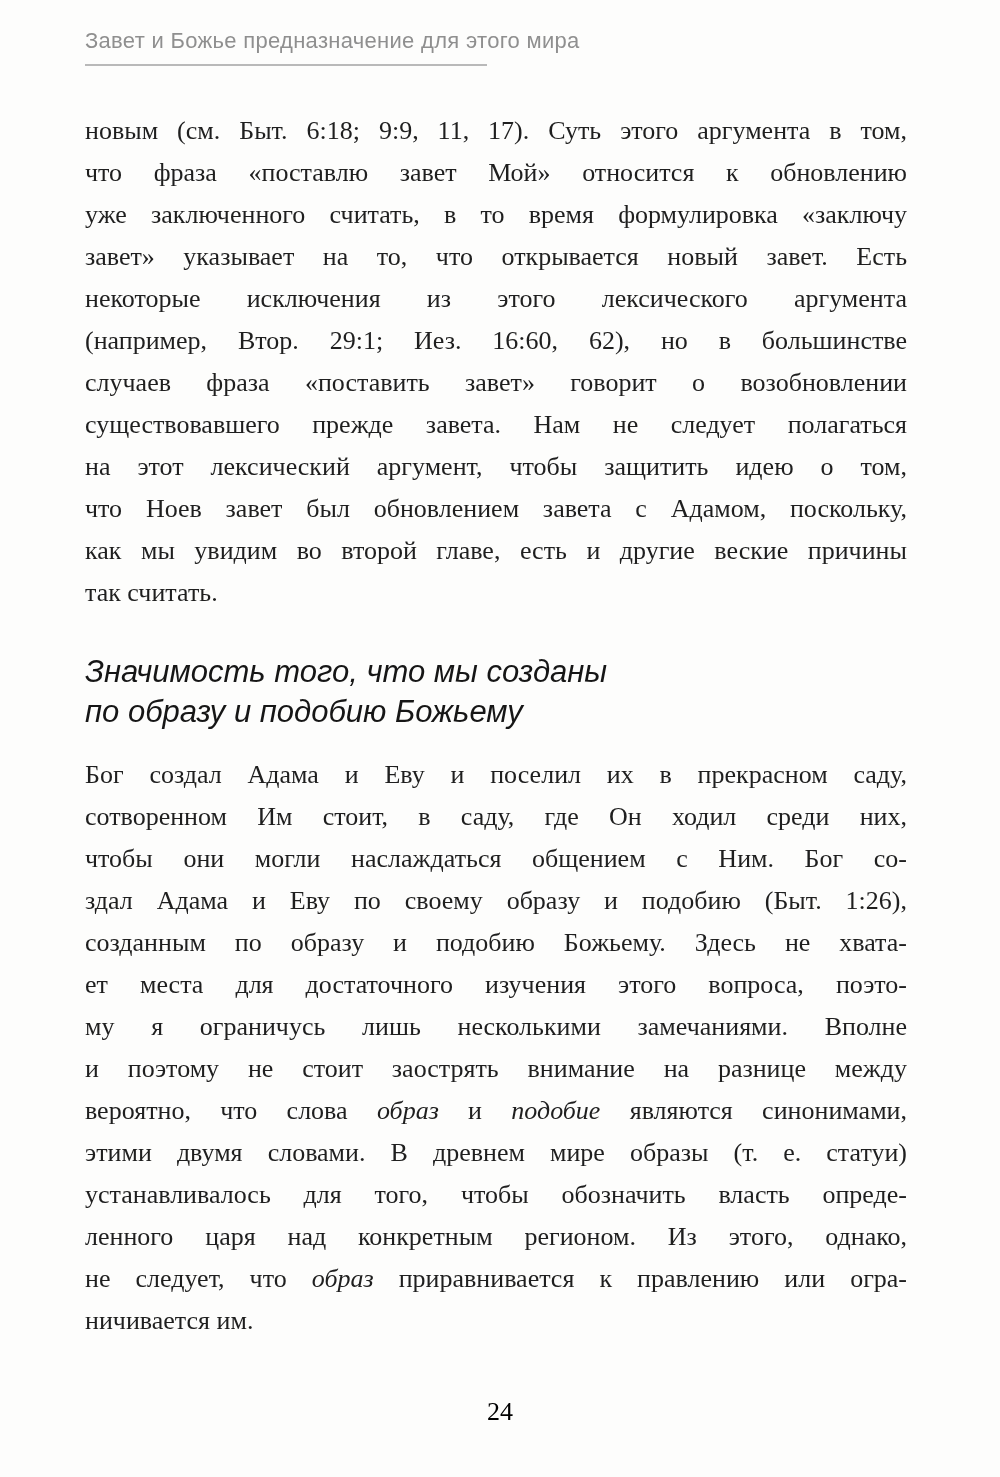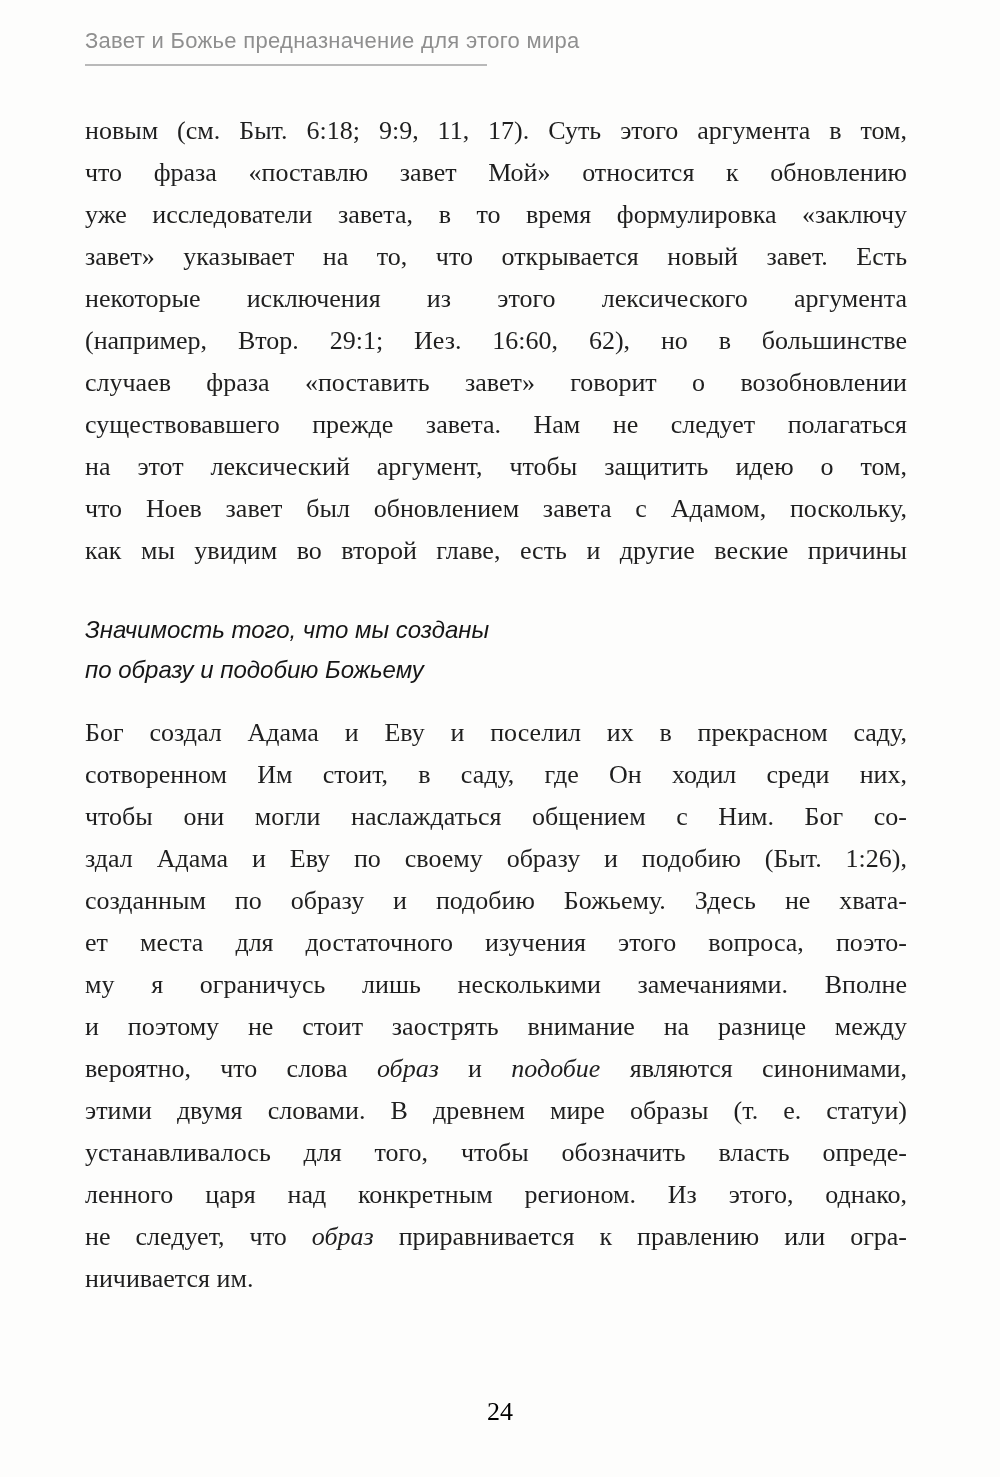--- a/index.html
+++ b/index.html
@@ -45,21 +45,21 @@
   }
   .line.last {
     text-align-last: left;
   }
   .em { font-style: italic; }
 
   
   .subheading {
     font-family: "Liberation Sans", "DejaVu Sans", sans-serif;
     font-style: italic;
-    font-size: 24px;
+    font-size: 31px;
     line-height: 40px;
     color: #161616;
     margin: 38px 0 22px 0;
   }
   .subheading .line {
     text-align: left;
     text-align-last: left;
   }
 
   
@@ -81,29 +81,30 @@
   <header>
     <div class="running-header">Завет и Божье предназначение для этого мира</div>
     <div class="header-rule"></div>
   </header>
 
   <main>
 
     <div class="body-para">
         <div class="line"><span>новым (см. Быт. 6:18; 9:9, 11, 17). Суть этого аргумента в том,</span></div>
         <div class="line"><span>что фраза «поставлю завет Мой» относится к обновлению</span></div>
-        <div class="line"><span>уже исследователи завета, в то время формулировка «заключу</span></div>
+        <div class="line"><span>уже заключенного считать, в то время формулировка «заключу</span></div>
         <div class="line"><span>завет» указывает на то, что открывается новый завет. Есть</span></div>
         <div class="line"><span>некоторые исключения из этого лексического аргумента</span></div>
         <div class="line"><span>(например, Втор. 29:1; Иез. 16:60, 62), но в большинстве</span></div>
         <div class="line"><span>случаев фраза «поставить завет» говорит о возобновлении</span></div>
         <div class="line"><span>существовавшего прежде завета. Нам не следует полагаться</span></div>
         <div class="line"><span>на этот лексический аргумент, чтобы защитить идею о том,</span></div>
         <div class="line"><span>что Ноев завет был обновлением завета с Адамом, поскольку,</span></div>
         <div class="line"><span>как мы увидим во второй главе, есть и другие веские причины</span></div>
+        <div class="line last"><span>так считать.</span></div>
       </div>
 
     <div class="subheading">
         <div class="line"><span>Значимость того, что мы созданы</span></div>
         <div class="line last"><span>по образу и подобию Божьему</span></div>
       </div>
 
     <div class="body-para">
         <div class="line"><span>Бог создал Адама и Еву и поселил их в прекрасном саду,</span></div>
         <div class="line"><span>сотворенном Им стоит, в саду, где Он ходил среди них,</span></div>

